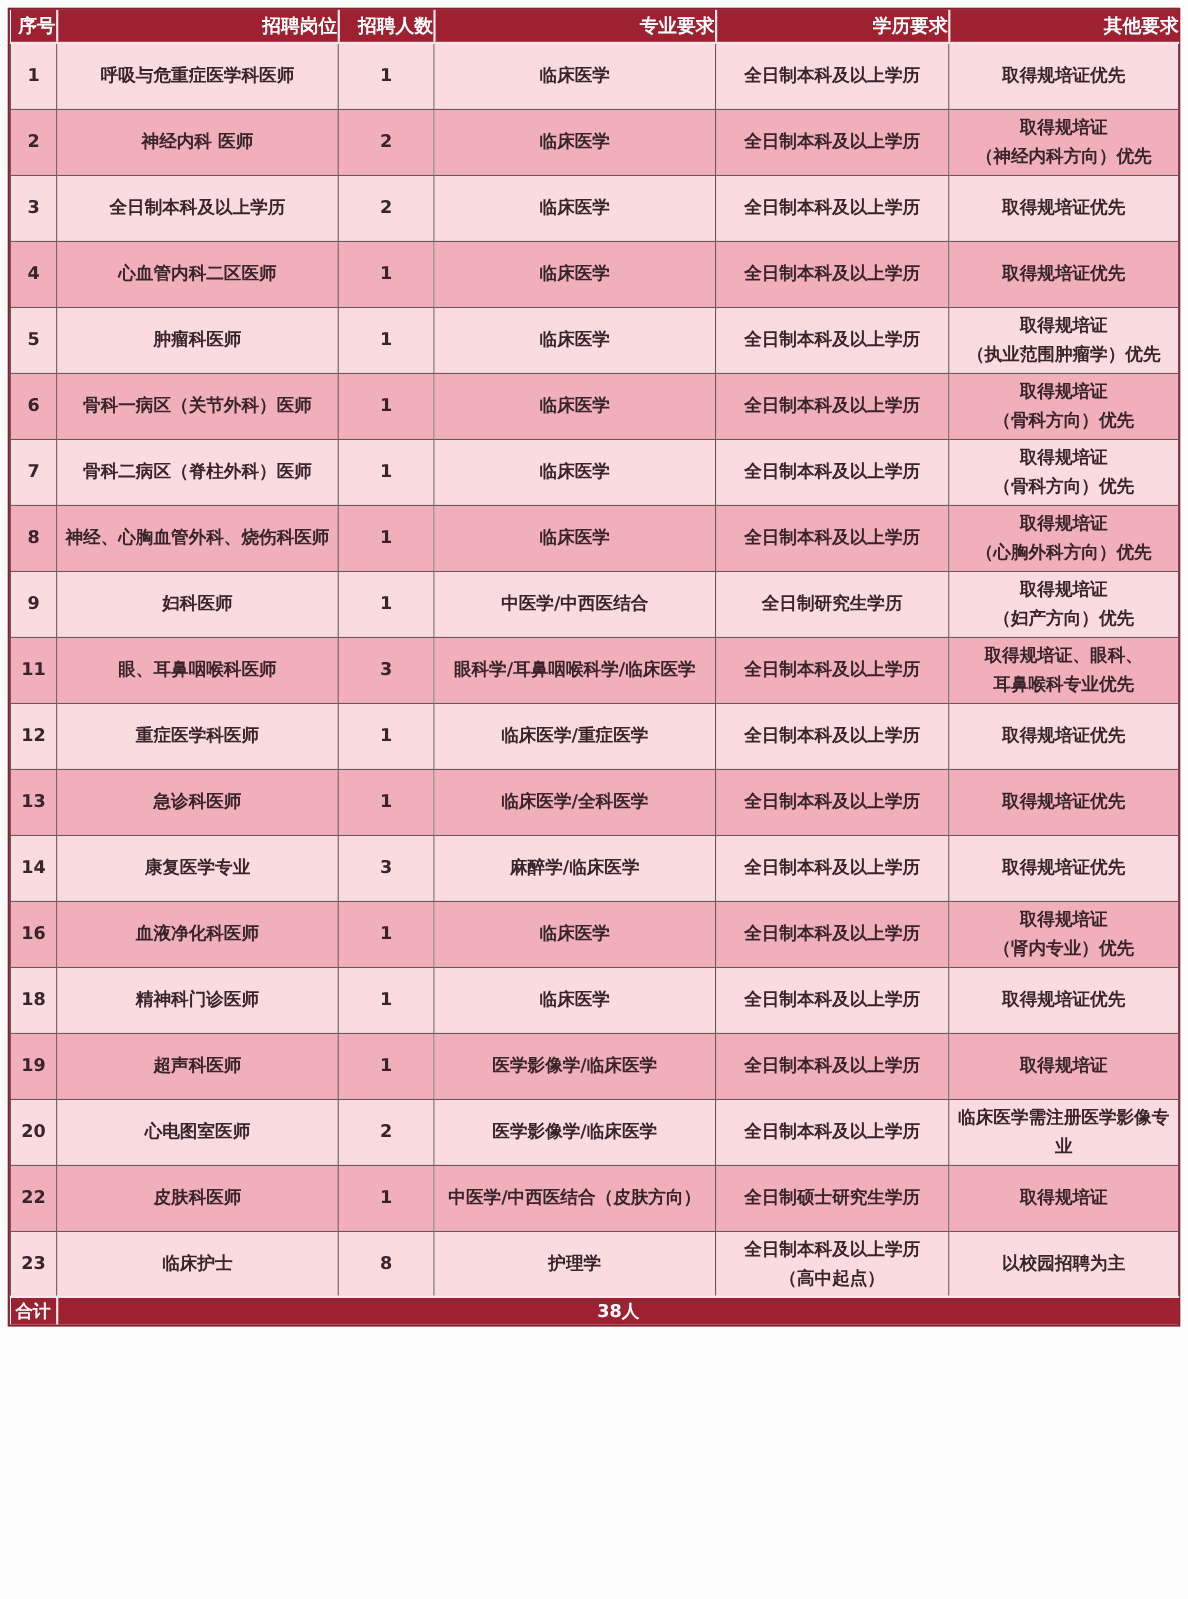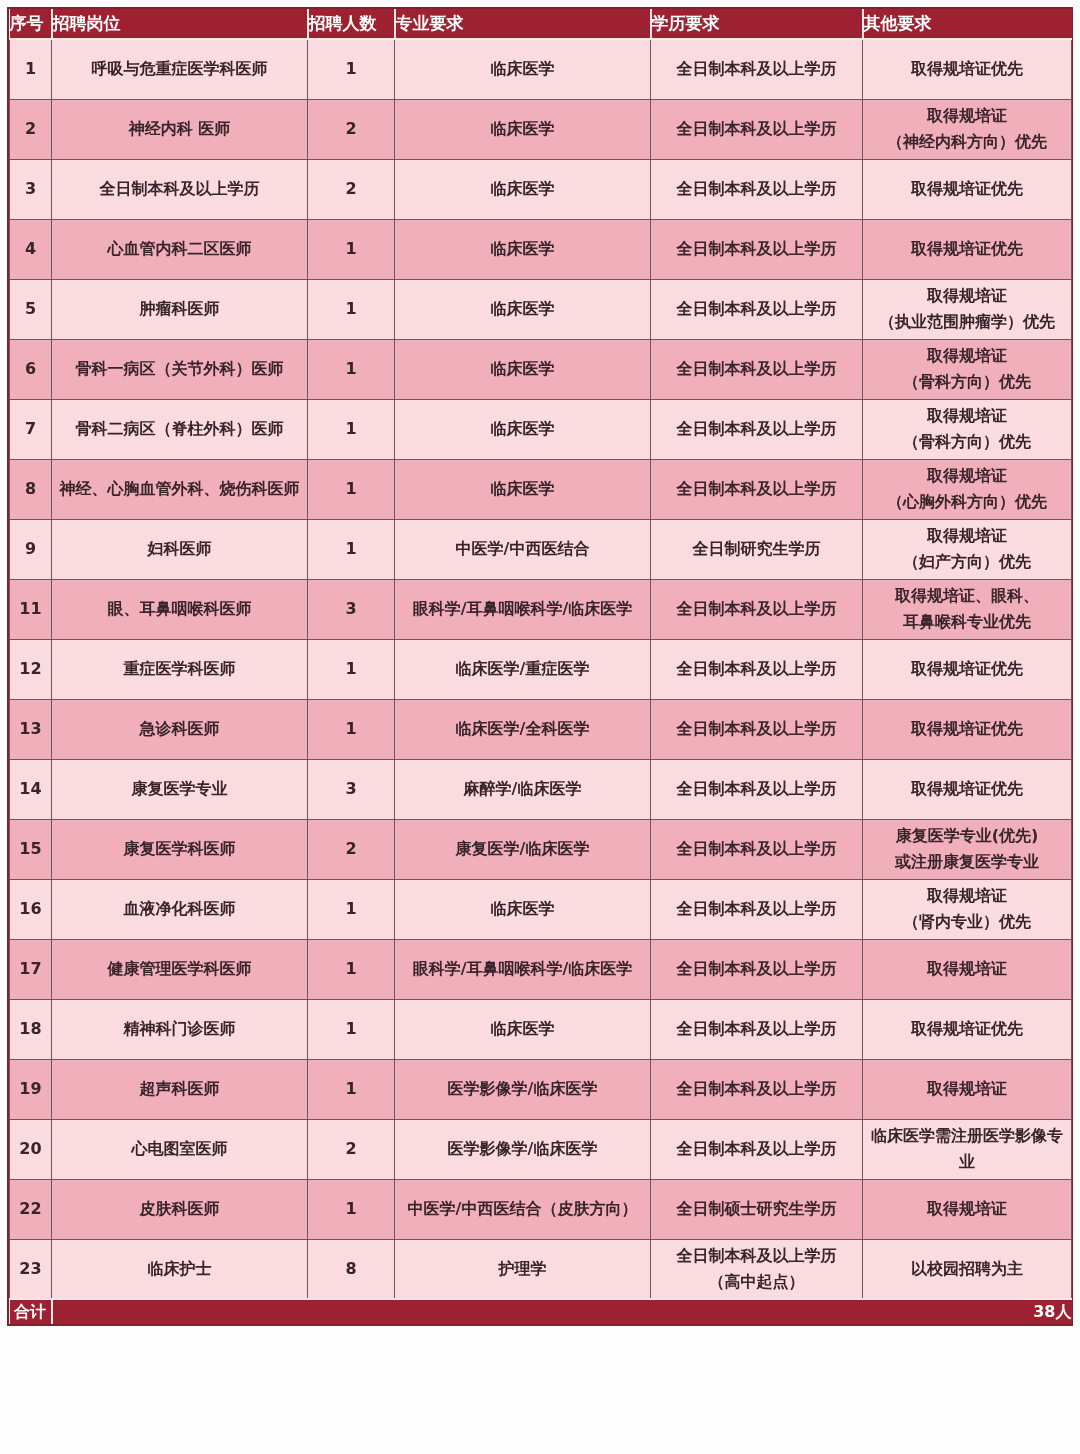--- a/index.html
+++ b/index.html
@@ -24,21 +24,21 @@
   col.c-major     { width:256px; }
   col.c-education { width:212px; }
   col.c-other     { width:209px; }
 
   thead th {
     background:#9e2132;
     color:#ffffff;
     font-size:17px;
     font-weight:700;
     height:30px;
-    text-align:left;
+    text-align:right;
     vertical-align:middle;
     border-left:2px solid #f6e8ea;
     border-bottom:2px solid #f6e8ea;
     padding:0;
   }
   thead th:first-child { border-left:none; }
 
   tbody td {
     border:1px solid #6e565b;
     height:60px;
@@ -54,21 +54,21 @@
   }
   tbody tr:nth-child(odd)  td { background:#f9dbe0; }
   tbody tr:nth-child(even) td { background:#f0afba; }
 
   tfoot td {
     background:#9e2132;
     color:#ffffff;
     font-size:16px;
     font-weight:700;
     height:25px;
-    text-align:right;
+    text-align:center;
     vertical-align:middle;
     border-top:2px solid #f6e8ea;
     padding:0;
   }
   tfoot td.total-cell { border-left:2px solid #f6e8ea; }
   tfoot td.total-label { text-align:center;margin-top:32px; }
 </style>
 </head>
 <body>
 
@@ -199,44 +199,27 @@
         </tr>
         <tr>
           <td>14</td>
           <td>康复医学专业</td>
           <td>3</td>
           <td>麻醉学/临床医学</td>
           <td>全日制本科及以上学历</td>
           <td>取得规培证优先</td>
         </tr>
         <tr>
-          <td>15</td>
-          <td>康复医学科医师</td>
-          <td>2</td>
-          <td>康复医学/临床医学</td>
-          <td>全日制本科及以上学历</td>
-          <td>康复医学专业(优先)
-或注册康复医学专业</td>
-        </tr>
-        <tr>
           <td>16</td>
           <td>血液净化科医师</td>
           <td>1</td>
           <td>临床医学</td>
           <td>全日制本科及以上学历</td>
           <td>取得规培证
 （肾内专业）优先</td>
-        </tr>
-        <tr>
-          <td>17</td>
-          <td>健康管理医学科医师</td>
-          <td>1</td>
-          <td>眼科学/耳鼻咽喉科学/临床医学</td>
-          <td>全日制本科及以上学历</td>
-          <td>取得规培证</td>
         </tr>
         <tr>
           <td>18</td>
           <td>精神科门诊医师</td>
           <td>1</td>
           <td>临床医学</td>
           <td>全日制本科及以上学历</td>
           <td>取得规培证优先</td>
         </tr>
         <tr>

